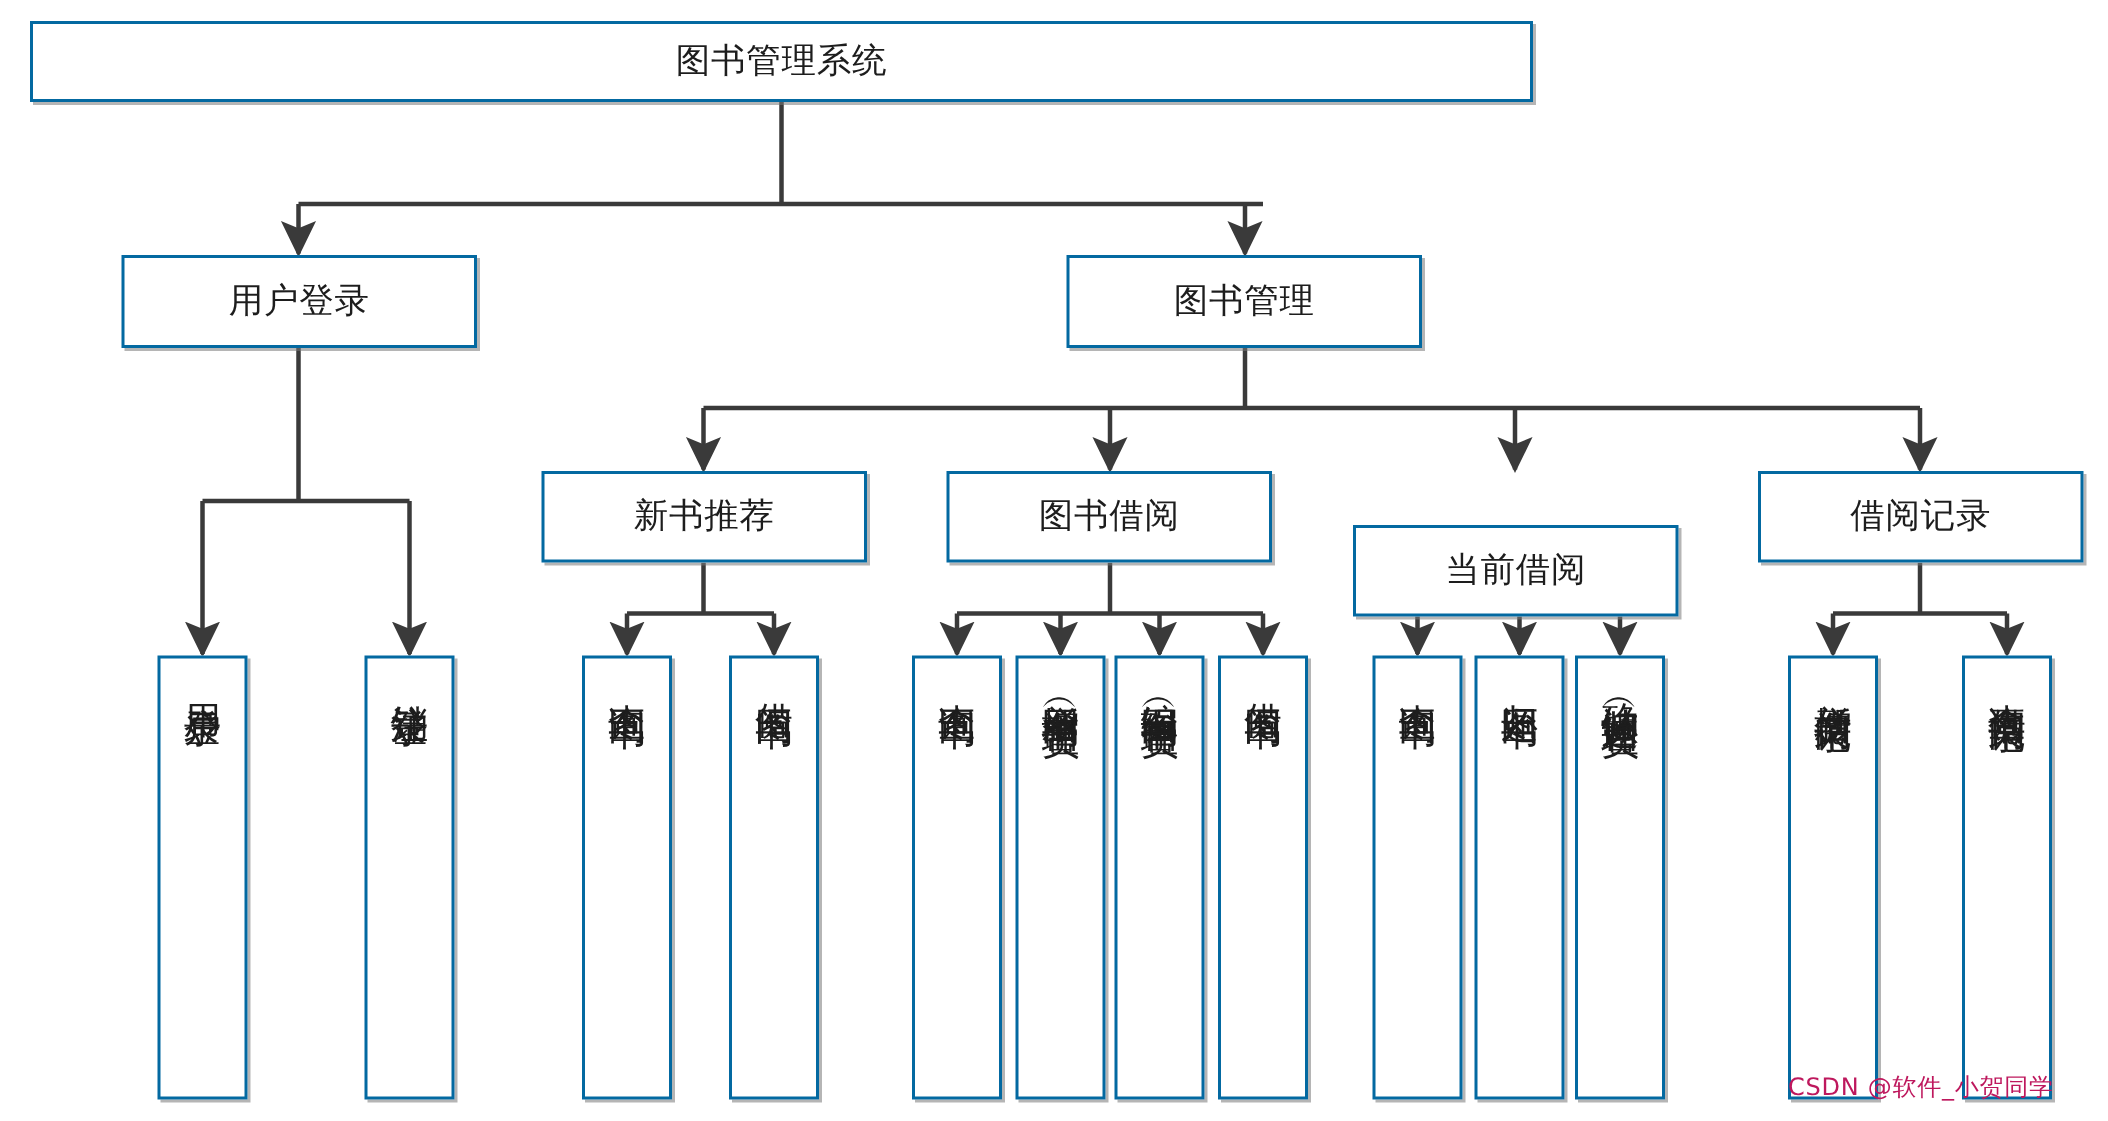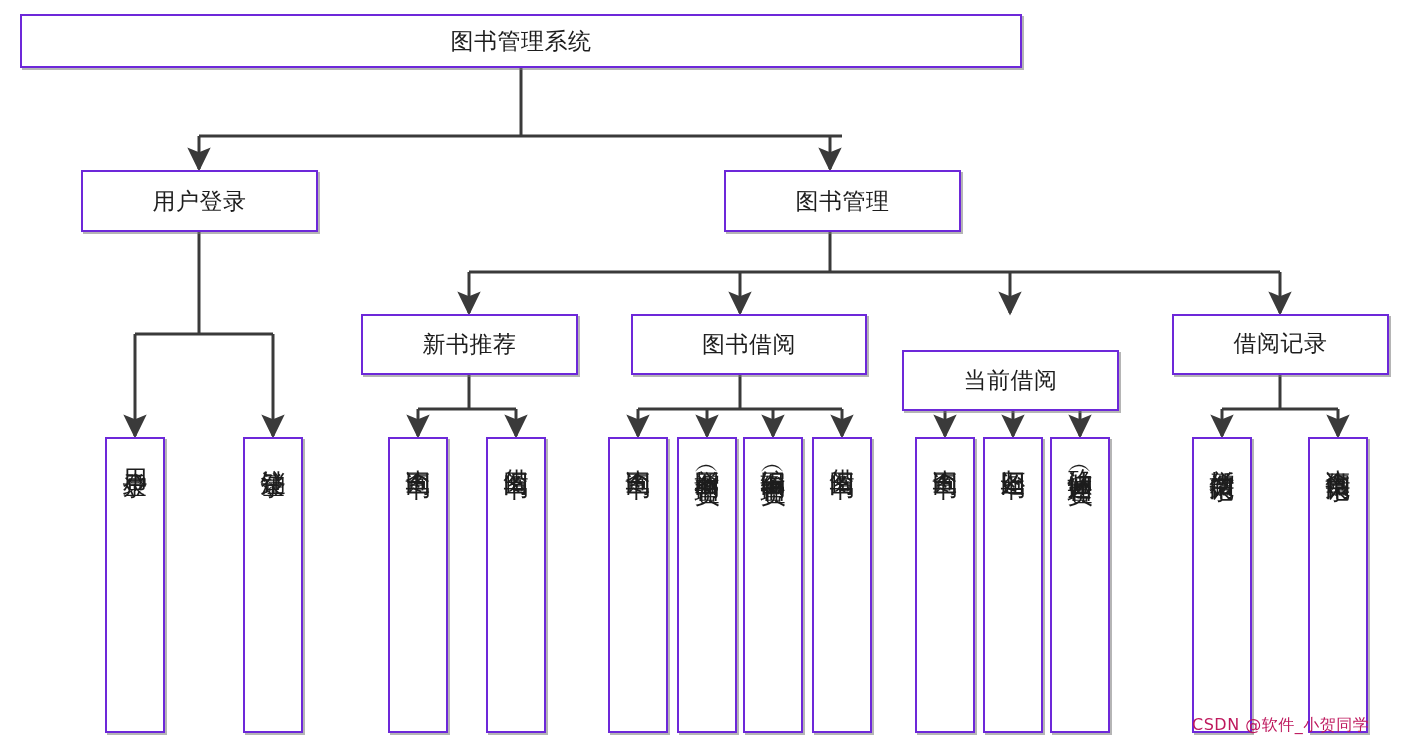--- a/index.html
+++ b/index.html
@@ -9,21 +9,21 @@
     width:1405px;height:747px;
     -webkit-font-smoothing:antialiased;
   }
   #canvas{position:relative;width:1405px;height:747px;overflow:hidden;background:#fff;}
   svg#edges{position:absolute;left:0;top:0;width:1405px;height:747px;}
 
   .node{
     position:absolute;
     box-sizing:border-box;
     background:#ffffff;
-    border:2px solid #6d28d9;
+    border:2px solid #0369a1;
     box-shadow:2px 2px 0 0 rgba(120,120,120,0.55);
     display:flex;
     align-items:center;
     justify-content:center;
     color:#1d1d1d;
   }
   .node .label{
     display:block;
     text-align:center;
     line-height:1.08;
@@ -114,28 +114,28 @@
     </g>
   </svg>
 
   <div class="node h root" style="left:20px;top:14px;width:1002px;height:54px;">
     <span class="label">图书管理系统</span>
   </div>
 
   <div class="node h" style="left:81px;top:170px;width:237px;height:62px;">
     <span class="label">用户登录</span>
   </div>
-  <div class="node h" style="left:711px;top:170px;width:237px;height:62px;margin-left:13px;">
+  <div class="node h" style="left:711px;top:170px;width:237px;height:62px;">
     <span class="label">图书管理</span>
   </div>
 
   <div class="node h" style="left:361px;top:314px;width:217px;height:61px;">
     <span class="label">新书推荐</span>
   </div>
-  <div class="node h" style="left:631px;top:314px;width:236px;height:61px;">
+  <div class="node h" style="left:631px;top:314px;width:217px;height:61px;">
     <span class="label">图书借阅</span>
   </div>
   <div class="node h" style="left:902px;top:314px;width:217px;height:61px;margin-top:36px;">
     <span class="label">当前借阅</span>
   </div>
   <div class="node h" style="left:1172px;top:314px;width:217px;height:61px;font-family:Liberation Serif, serif;">
     <span class="label">借阅记录</span>
   </div>
 
   <div class="node v" style="left:105px;top:437px;width:60px;height:296px;">

